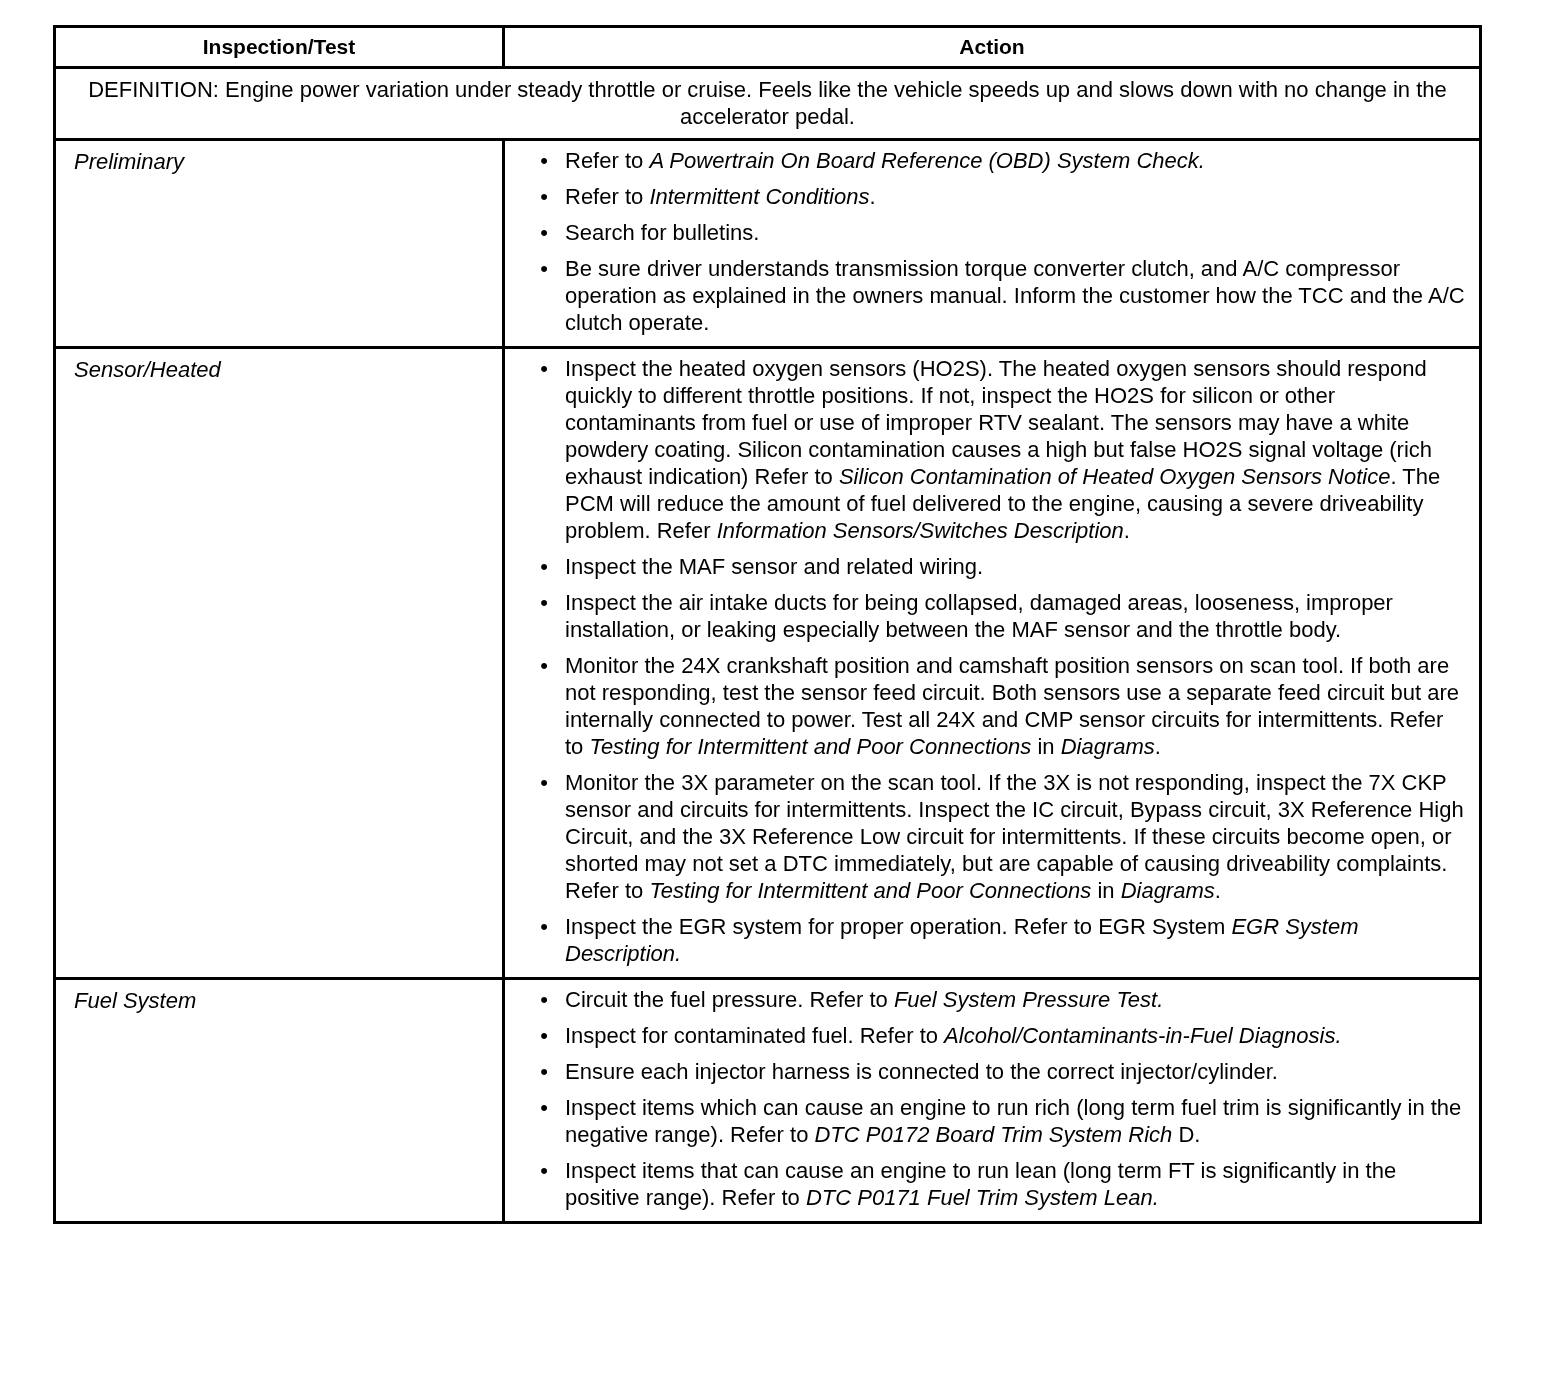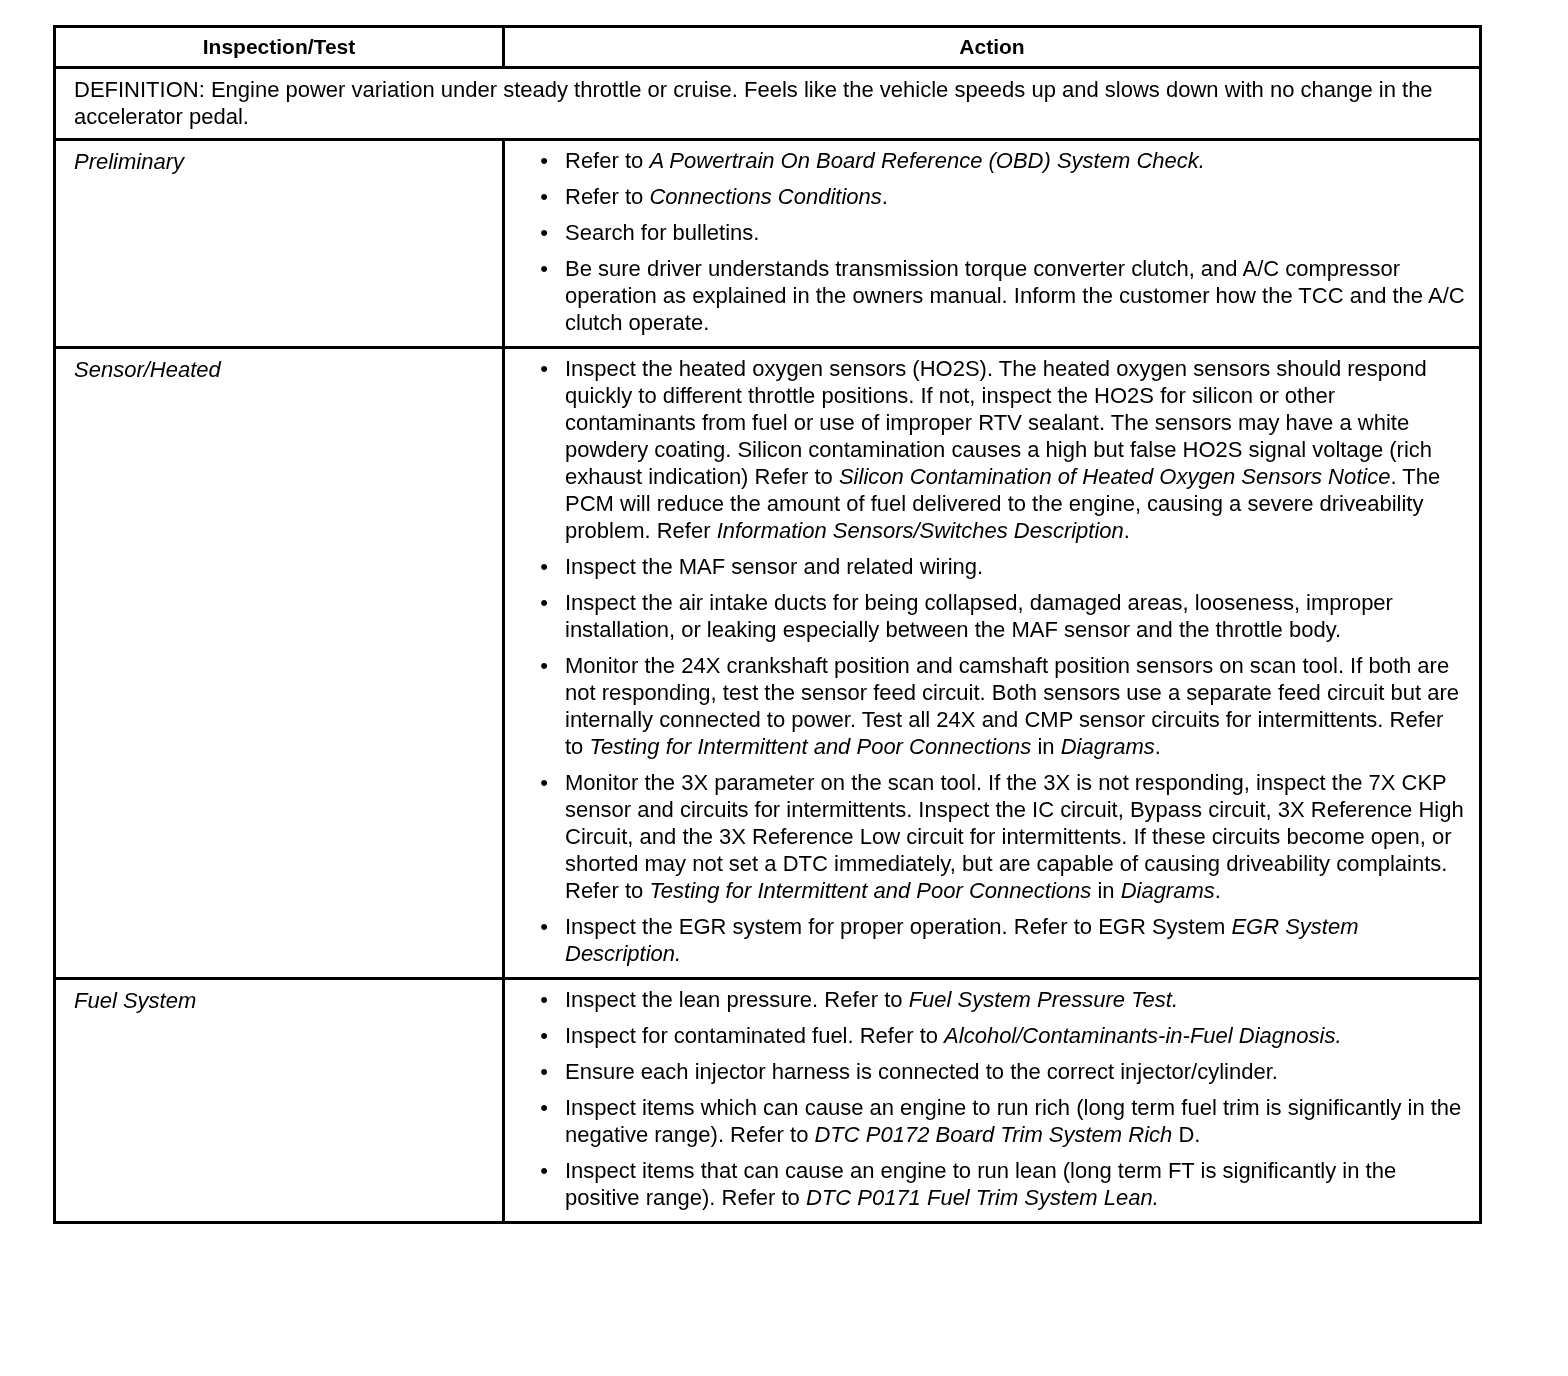--- a/index.html
+++ b/index.html
@@ -33,20 +33,21 @@
     .col-left { width: 449px; }
     .col-right { width: 977px; }
     .doc-table th {
       font-weight: bold;
       text-align: center;
       padding: 5px 8px 6px 8px;
       font-size: 21px;
     }
     .def-cell {
       padding: 7px 18px 8px 18px;
+      text-align: center;
     }
     .label-cell {
       padding: 7px 18px 8px 18px;
       font-style: italic;
     }
     .action-cell {
       padding: 6px 14px 8px 30px;
     }
     ul.bullets {
       list-style: none;
@@ -87,21 +88,21 @@
   <tbody id="table-body">
     <tr>
       <td colspan="2" class="def-cell">DEFINITION: Engine power variation under steady throttle or cruise. Feels like the vehicle speeds up and slows down with no change in the accelerator pedal.</td>
     </tr>
 
     <tr>
       <td class="label-cell">Preliminary</td>
       <td class="action-cell">
         <ul class="bullets">
             <li><span class="bullet">•</span><span>Refer to </span><span class="it">A Powertrain On Board Reference (OBD) System Check.</span></li>
-            <li><span class="bullet">•</span><span>Refer to </span><span class="it">Connections Conditions</span><span>.</span></li>
+            <li><span class="bullet">•</span><span>Refer to </span><span class="it">Intermittent Conditions</span><span>.</span></li>
             <li><span class="bullet">•</span><span>Search for bulletins.</span></li>
             <li><span class="bullet">•</span><span>Be sure driver understands transmission torque converter clutch, and A/C compressor operation as explained in the owners manual. Inform the customer how the TCC and the A/C clutch operate.</span></li>
           </ul>
       </td>
     </tr>
     <tr>
       <td class="label-cell">Sensor/Heated</td>
       <td class="action-cell">
         <ul class="bullets">
             <li><span class="bullet">•</span><span>Inspect the heated oxygen sensors (HO2S). The heated oxygen sensors should respond quickly to different throttle positions. If not, inspect the HO2S for silicon or other contaminants from fuel or use of improper RTV sealant. The sensors may have a white powdery coating. Silicon contamination causes a high but false HO2S signal voltage (rich exhaust indication) Refer to </span><span class="it">Silicon Contamination of Heated Oxygen Sensors Notice</span><span>. The PCM will reduce the amount of fuel delivered to the engine, causing a severe driveability problem. Refer </span><span class="it">Information Sensors/Switches Description</span><span>.</span></li>
@@ -110,21 +111,21 @@
             <li><span class="bullet">•</span><span>Monitor the 24X crankshaft position and camshaft position sensors on scan tool. If both are not responding, test the sensor feed circuit. Both sensors use a separate feed circuit but are internally connected to power. Test all 24X and CMP sensor circuits for intermittents. Refer to </span><span class="it">Testing for Intermittent and Poor Connections</span><span> in </span><span class="it">Diagrams</span><span>.</span></li>
             <li><span class="bullet">•</span><span>Monitor the 3X parameter on the scan tool. If the 3X is not responding, inspect the 7X CKP sensor and circuits for intermittents. Inspect the IC circuit, Bypass circuit, 3X Reference High Circuit, and the 3X Reference Low circuit for intermittents. If these circuits become open, or shorted may not set a DTC immediately, but are capable of causing driveability complaints. Refer to </span><span class="it">Testing for Intermittent and Poor Connections</span><span> in </span><span class="it">Diagrams</span><span>.</span></li>
             <li><span class="bullet">•</span><span>Inspect the EGR system for proper operation. Refer to EGR System </span><span class="it">EGR System Description.</span></li>
           </ul>
       </td>
     </tr>
     <tr>
       <td class="label-cell">Fuel System</td>
       <td class="action-cell">
         <ul class="bullets">
-            <li><span class="bullet">•</span><span>Inspect the lean pressure. Refer to </span><span class="it">Fuel System Pressure Test.</span></li>
+            <li><span class="bullet">•</span><span>Circuit the fuel pressure. Refer to </span><span class="it">Fuel System Pressure Test.</span></li>
             <li><span class="bullet">•</span><span>Inspect for contaminated fuel. Refer to </span><span class="it">Alcohol/Contaminants-in-Fuel Diagnosis.</span></li>
             <li><span class="bullet">•</span><span>Ensure each injector harness is connected to the correct injector/cylinder.</span></li>
             <li><span class="bullet">•</span><span>Inspect items which can cause an engine to run rich (long term fuel trim is significantly in the negative range). Refer to </span><span class="it">DTC P0172 Board Trim System Rich</span><span> D.</span></li>
             <li><span class="bullet">•</span><span>Inspect items that can cause an engine to run lean (long term FT is significantly in the positive range). Refer to </span><span class="it">DTC P0171 Fuel Trim System Lean.</span></li>
           </ul>
       </td>
     </tr>
   </tbody>
 </table>
 

